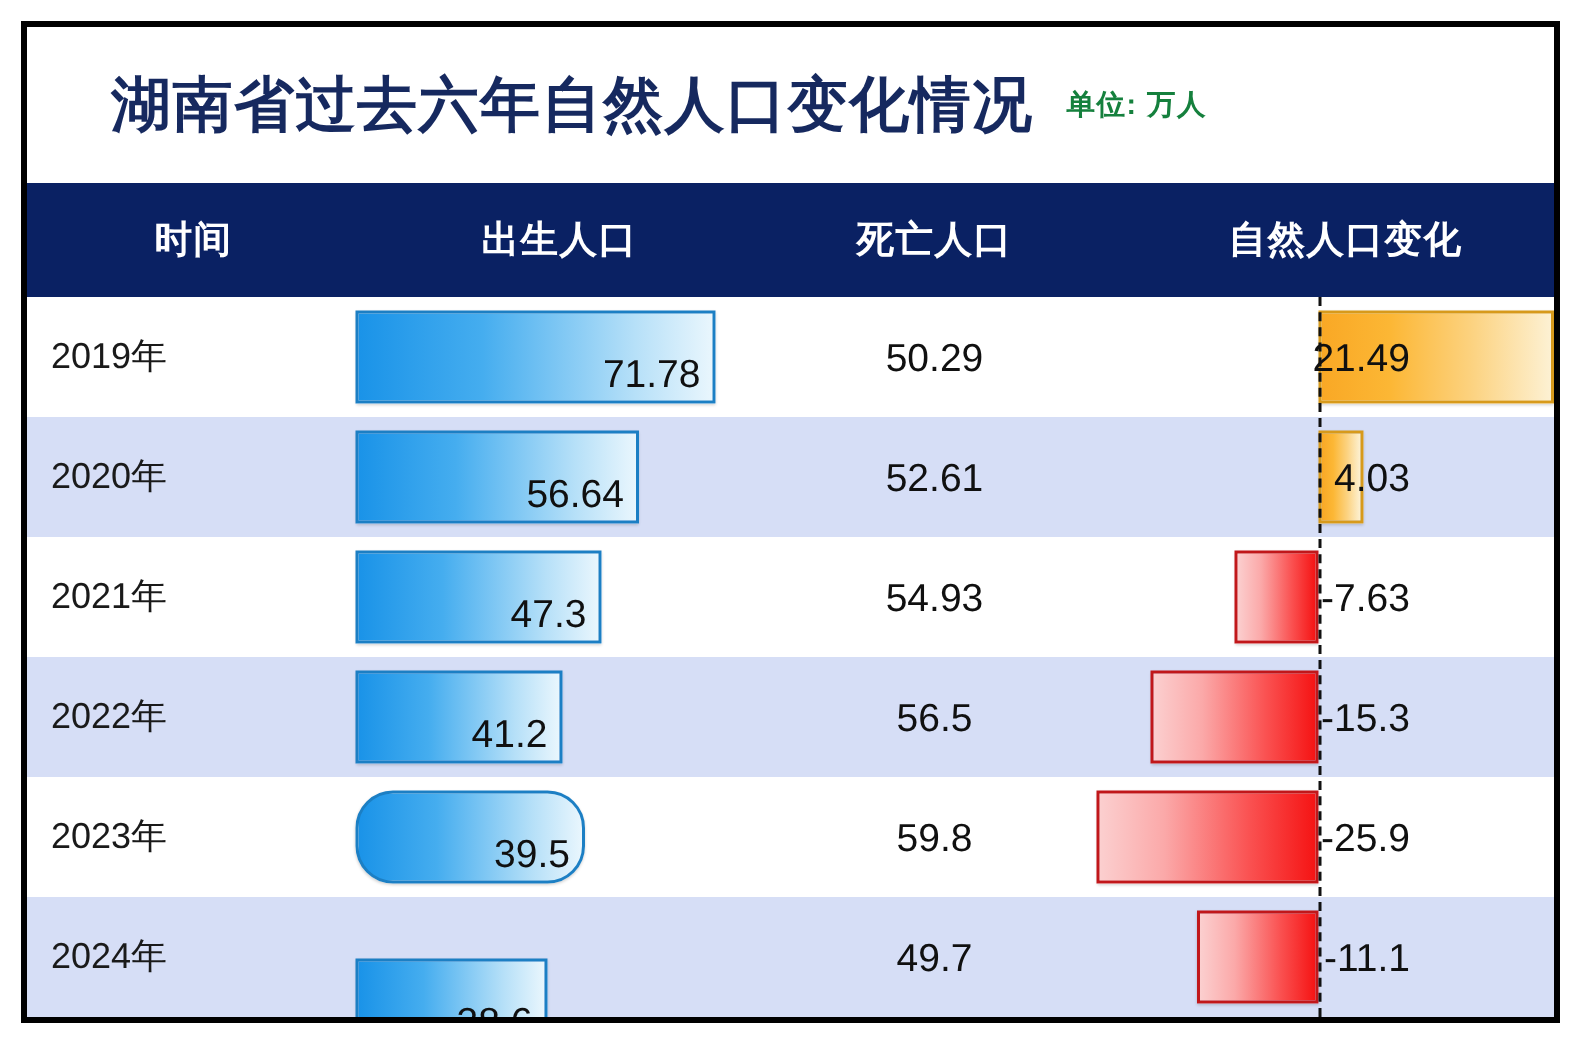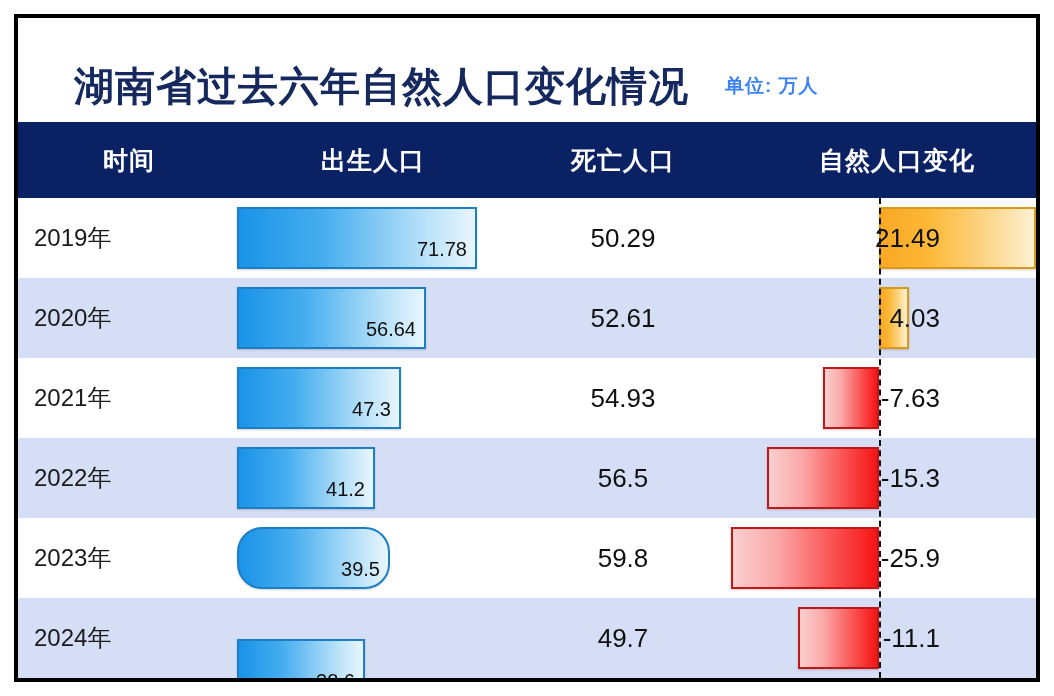--- a/index.html
+++ b/index.html
@@ -28,43 +28,43 @@
     height: 668px;
     border: 4px solid #000000;
     background: #ffffff;
     overflow: hidden;
   }
 
   
   .title-band {
     position: absolute;
     left: 0;
-    top: 16px;
+    top: 0;
     width: 100%;
     height: 104px;
     background: #ffffff;
     display: flex;
     align-items: center;
+    gap: 22px;
   }
 
   .title-text {
     margin-left: 56px;
     font-size: 40px;
     font-weight: bold;
     color: #16295f;
     letter-spacing: 1px;
     white-space: nowrap;
     line-height: 1;
   }
 
   .unit-text {
-    margin-left: 36px;
     font-size: 19px;
     font-weight: bold;
-    color: #3b82f6;
+    color: #15803d;
     white-space: nowrap;
     letter-spacing: 1px;
   }
 
   
   .header-row {
     position: absolute;
     left: 0;
     top: 104px;
     width: 100%;
@@ -137,21 +137,21 @@
     background: linear-gradient(to right, #1a93e8 0%, #45adef 35%, #b6e0f8 78%, #e9f6fd 100%);
     box-shadow: 0 1px 2px rgba(0,0,0,0.18);
   }
 
   .birth-value {
     position: absolute;
     top: 0;
     height: 80px;
     line-height: 80px;
     right: 8px;
-    font-size: 20px;
+    font-size: 26px;
     color: #101010;
     white-space: nowrap;
   }
 
   
   .cell-death {
     position: absolute;
     left: 480px;
     top: 0;
     width: 250px;

